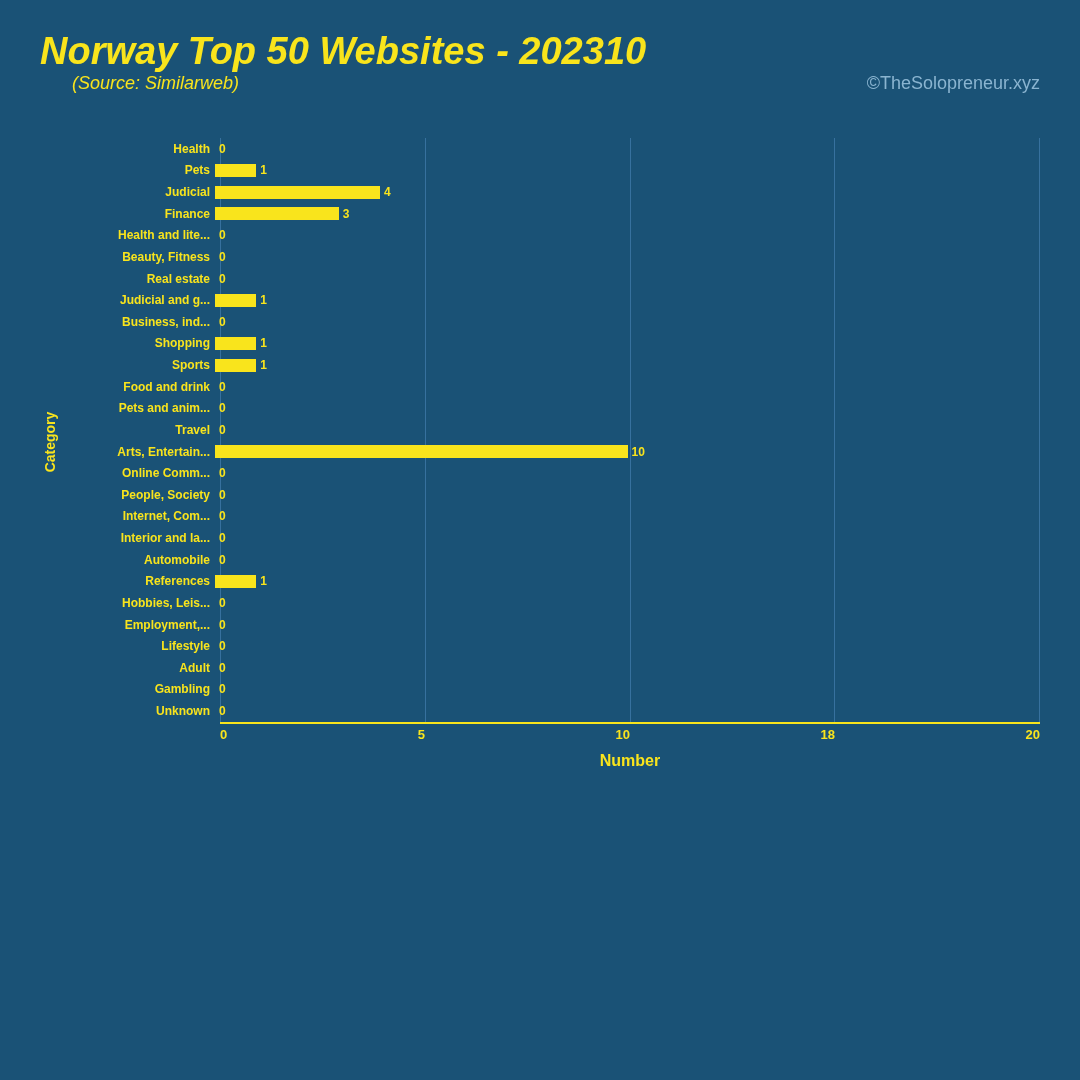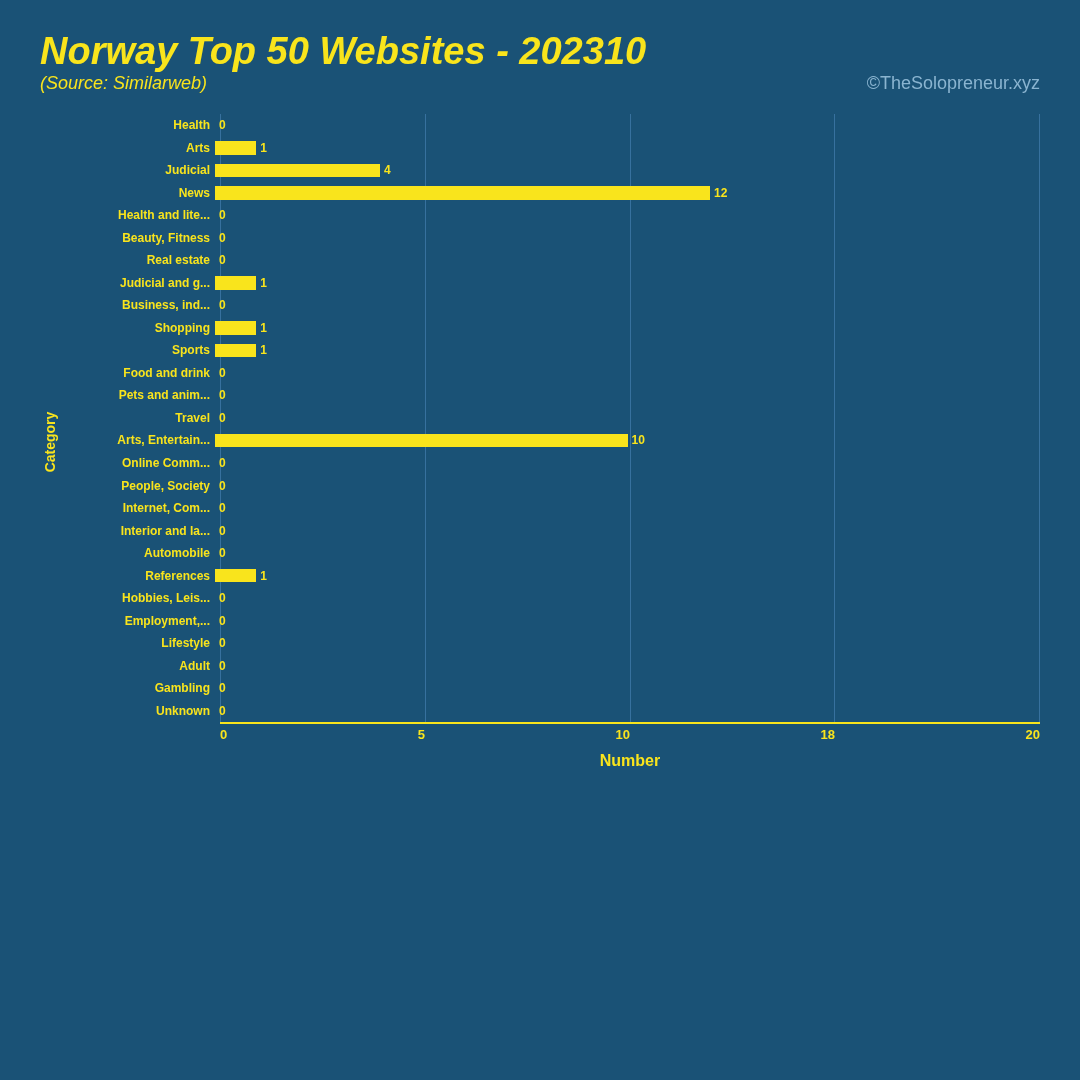--- a/index.html
+++ b/index.html
@@ -29,20 +29,21 @@
     }
     .subtitle-row {
       display: flex;
       justify-content: space-between;
       align-items: center;
     }
     .source {
       color: #f9e41c;
       font-size: 18px;
       font-style: italic;
+      margin-left: 32px;
     }
     .copyright {
       color: #8ab4d0;
       font-size: 18px;
     }
     .chart-area {
       display: flex;
       flex: 1;
       margin-top: 10px;
     }
@@ -68,20 +69,21 @@
     .bars-and-axes {
       flex: 1;
       display: flex;
       flex-direction: column;
     }
     .bars-container {
       flex: 1;
       display: flex;
       flex-direction: column;
       position: relative;
+      margin-top: 24px;
     }
     .grid-lines {
       position: absolute;
       top: 0;
       left: 155px;
       right: 0;
       bottom: 0;
       display: flex;
       justify-content: space-between;
       pointer-events: none;
@@ -179,38 +181,38 @@
           </div>
 
         <div class="bar-row">
               <div class="bar-label">Health</div>
               <div class="bar-track">
                 <div class="bar-fill" style="width: 0%;"></div>
                 <div class="bar-value">0</div>
               </div>
             </div>
             <div class="bar-row">
-              <div class="bar-label">Arts</div>
+              <div class="bar-label">Pets</div>
               <div class="bar-track">
                 <div class="bar-fill" style="width: 5%;"></div>
                 <div class="bar-value">1</div>
               </div>
             </div>
             <div class="bar-row">
               <div class="bar-label">Judicial</div>
               <div class="bar-track">
                 <div class="bar-fill" style="width: 20%;"></div>
                 <div class="bar-value">4</div>
               </div>
             </div>
             <div class="bar-row">
-              <div class="bar-label">News</div>
-              <div class="bar-track">
-                <div class="bar-fill" style="width: 60%;"></div>
-                <div class="bar-value">12</div>
+              <div class="bar-label">Finance</div>
+              <div class="bar-track">
+                <div class="bar-fill" style="width: 15%;"></div>
+                <div class="bar-value">3</div>
               </div>
             </div>
             <div class="bar-row">
               <div class="bar-label">Health and lite...</div>
               <div class="bar-track">
                 <div class="bar-fill" style="width: 0%;"></div>
                 <div class="bar-value">0</div>
               </div>
             </div>
             <div class="bar-row">

